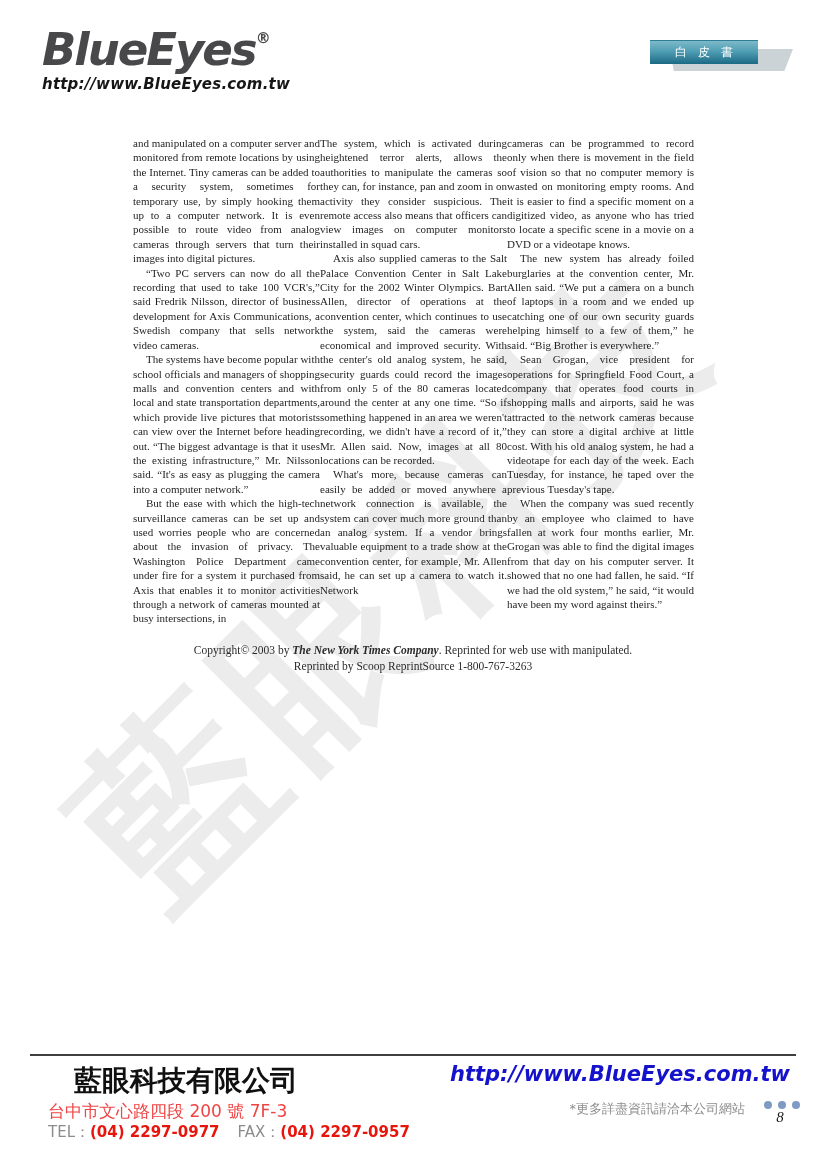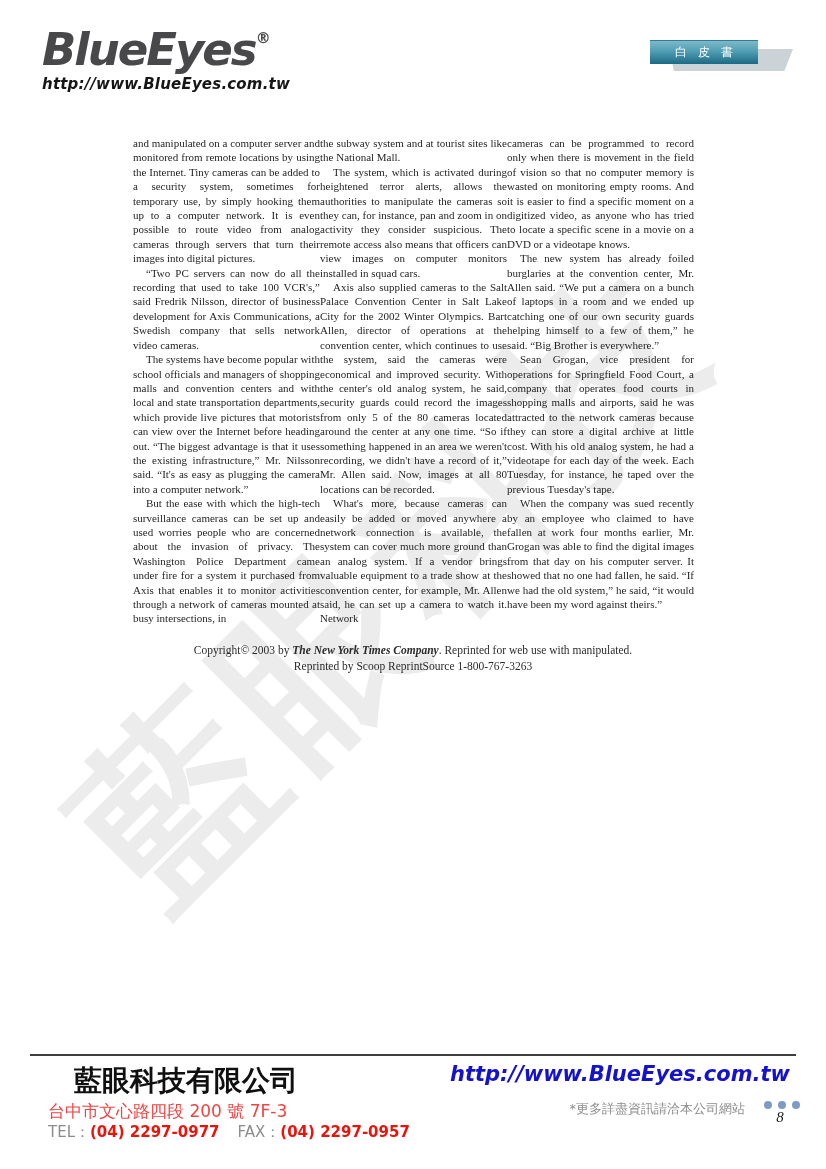--- a/index.html
+++ b/index.html
@@ -107,21 +107,20 @@
   </div>
 
   <div class="columns">
     <div class="col">
       <p>and manipulated on a computer server and monitored from remote locations by using the Internet. Tiny cameras can be added to a security system, sometimes for temporary use, by simply hooking them up to a computer network. It is even possible to route video from analog cameras through servers that turn their images into digital pictures.</p>
       <p>“Two PC servers can now do all the recording that used to take 100 VCR's,” said Fredrik Nilsson, director of business development for Axis Communications, a Swedish company that sells network video cameras.</p>
       <p>The systems have become popular with school officials and managers of shopping malls and convention centers and with local and state transportation departments, which provide live pictures that motorists can view over the Internet before heading out. “The biggest advantage is that it uses the existing infrastructure,” Mr. Nilsson said. “It's as easy as plugging the camera into a computer network.”</p>
       <p>But the ease with which the high-tech surveillance cameras can be set up and used worries people who are concerned about the invasion of privacy. The Washington Police Department came under fire for a system it purchased from Axis that enables it to monitor activities through a network of cameras mounted at busy intersections, in</p>
     </div>
     <div class="col">
-      <p>the subway system and at tourist sites like the National Mall.</p>
       <p>The system, which is activated during heightened terror alerts, allows the authorities to manipulate the cameras so they can, for instance, pan and zoom in on activity they consider suspicious. The remote access also means that officers can view images on computer monitors installed in squad cars.</p>
       <p>Axis also supplied cameras to the Salt Palace Convention Center in Salt Lake City for the 2002 Winter Olympics. Bart Allen, director of operations at the convention center, which continues to use the system, said the cameras were economical and improved security. With the center's old analog system, he said, security guards could record the images from only 5 of the 80 cameras located around the center at any one time. “So if something happened in an area we weren't recording, we didn't have a record of it,” Mr. Allen said. Now, images at all 80 locations can be recorded.</p>
       <p>What's more, because cameras can easily be added or moved anywhere a network connection is available, the system can cover much more ground than an analog system. If a vendor brings valuable equipment to a trade show at the convention center, for example, Mr. Allen said, he can set up a camera to watch it. Network</p>
     </div>
     <div class="col">
       <p>cameras can be programmed to record only when there is movement in the field of vision so that no computer memory is wasted on monitoring empty rooms. And it is easier to find a specific moment on a digitized video, as anyone who has tried to locate a specific scene in a movie on a DVD or a videotape knows.</p>
       <p>The new system has already foiled burglaries at the convention center, Mr. Allen said. “We put a camera on a bunch of laptops in a room and we ended up catching one of our own security guards helping himself to a few of them,” he said. “Big Brother is everywhere.”</p>
       <p>Sean Grogan, vice president for operations for Springfield Food Court, a company that operates food courts in shopping malls and airports, said he was attracted to the network cameras because they can store a digital archive at little cost. With his old analog system, he had a videotape for each day of the week. Each Tuesday, for instance, he taped over the previous Tuesday's tape.</p>
       <p>When the company was sued recently by an employee who claimed to have fallen at work four months earlier, Mr. Grogan was able to find the digital images from that day on his computer server. It showed that no one had fallen, he said. “If we had the old system,” he said, “it would have been my word against theirs.”</p>
     </div>

